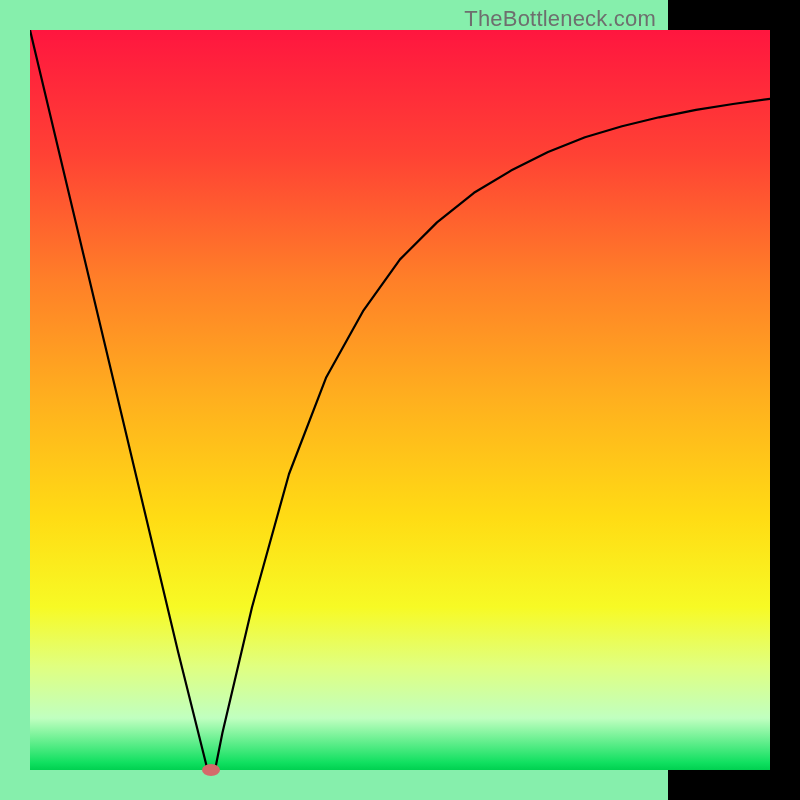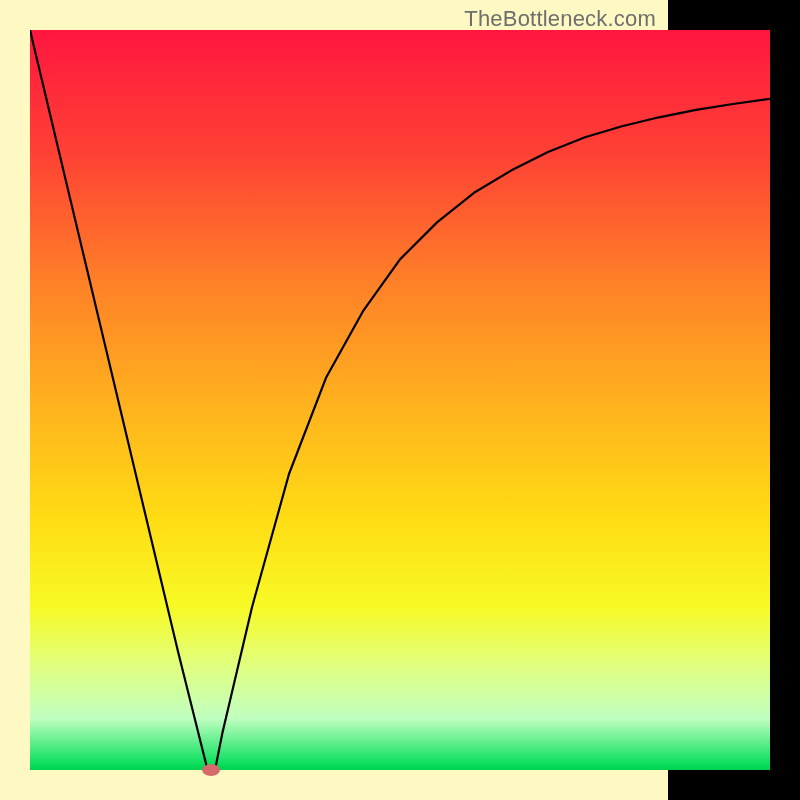--- a/index.html
+++ b/index.html
@@ -8,21 +8,21 @@
     width: 800px;
     height: 800px;
     background: #000;
     overflow: hidden;
     font-family: Arial, Helvetica, sans-serif;
   }
   .frame {
     position: relative;
     width: 668px;
     height: 800px;
-    background: #fef9c3;
+    background: #86efac;
   }
   .plot-area {
     position: absolute;
     left: 30px;
     top: 30px;
     width: 740px;
     height: 740px;
     background: linear-gradient(
       to bottom,
       #ff163f 0%,

